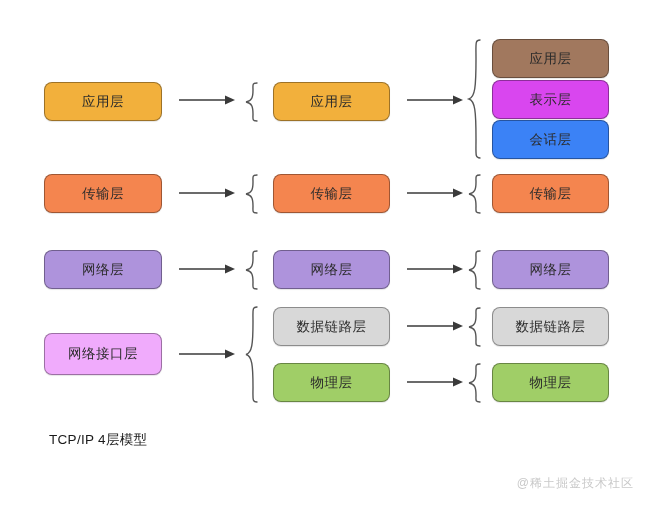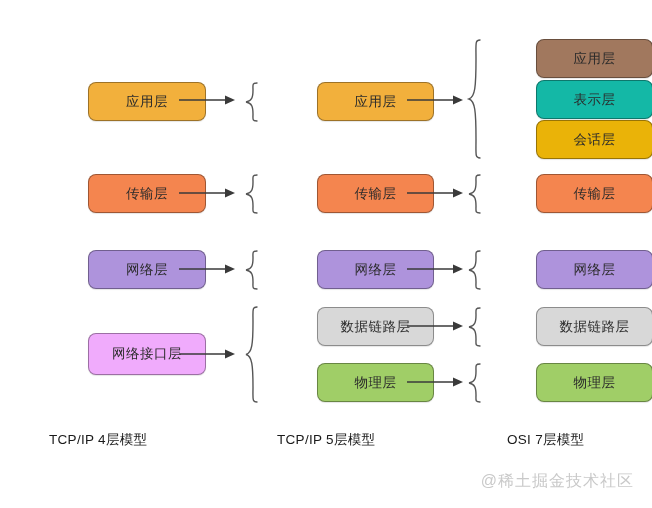--- a/index.html
+++ b/index.html
@@ -16,36 +16,35 @@
     position:absolute;
     border-radius:8px;
     border:1px solid rgba(0,0,0,0.35);
     box-sizing:border-box;
     display:flex;align-items:center;justify-content:center;
     font-size:13.5px;
     color:#2b2b2b;
     letter-spacing:0.5px;
     box-shadow:0 1px 1px rgba(0,0,0,0.10);
     white-space:nowrap;
-    margin-left:44px;
   }
 
   .col-label{
     position:absolute;
     font-size:13.5px;
     font-weight:normal;
     color:#1a1a1a;
     letter-spacing:0.3px;
     white-space:nowrap;
   }
 
   .watermark{
     position:absolute;
     right:18px;bottom:16px;
-    font-size:16px;
+    font-size:12px;
     color:#c9c9c9;
     letter-spacing:1px;
     white-space:nowrap;
   }
 
   .arrow{position:absolute;}
   .brace{position:absolute;}
 
   svg{display:block;overflow:visible;}
 </style>
@@ -87,25 +86,25 @@
   </div>
 
   <div class="box" style="left: 273px; top: 363px; width: 117px; height: 39px; background-color: rgb(160, 206, 103);">
     <span>物理层</span>
   </div>
 
   <div class="box" style="left: 492px; top: 39px; width: 117px; height: 39px; background-color: rgb(161, 120, 94);">
     <span>应用层</span>
   </div>
 
-  <div class="box" style="left: 492px; top: 80px; width: 117px; height: 39px; background-color: #14b8a6;">
+  <div class="box" style="left: 492px; top: 80px; width: 117px; height: 39px; background-color: #d946ef;">
     <span>表示层</span>
   </div>
 
-  <div class="box" style="left: 492px; top: 120px; width: 117px; height: 39px; background-color: #eab308;">
+  <div class="box" style="left: 492px; top: 120px; width: 117px; height: 39px; background-color: #3b82f6;">
     <span>会话层</span>
   </div>
 
   <div class="box" style="left: 492px; top: 174px; width: 117px; height: 39px; background-color: rgb(244, 133, 79);">
     <span>传输层</span>
   </div>
 
   <div class="box" style="left: 492px; top: 250px; width: 117px; height: 39px; background-color: rgb(174, 147, 220);">
     <span>网络层</span>
   </div>
@@ -216,18 +215,16 @@
       <path d="M13 1 C8 1 9 3 9 8 C9 15 8 19 2 20 C8 21 9 25 9 32 C9 37 8 39 13 39" fill="none" stroke="#555" stroke-width="1.4" stroke-linecap="round"></path>
     </svg>
   </div>
   <div class="brace" style="left:467px;top:363px;">
     <svg width="16" height="40" viewBox="0 0 16 40">
       <path d="M13 1 C8 1 9 3 9 8 C9 15 8 19 2 20 C8 21 9 25 9 32 C9 37 8 39 13 39" fill="none" stroke="#555" stroke-width="1.4" stroke-linecap="round"></path>
     </svg>
   </div>
 
   <div class="col-label" style="left:49px;top:431px;">TCP/IP 4层模型</div>
-  <div class="col-label" style="left:277px;top:431px;">TCP/IP 5层模型</div>
-  <div class="col-label" style="left:507px;top:431px;">OSI 7层模型</div>
 
   <div class="watermark">@稀土掘金技术社区</div>
 
 </div>
 
 </body></html>

